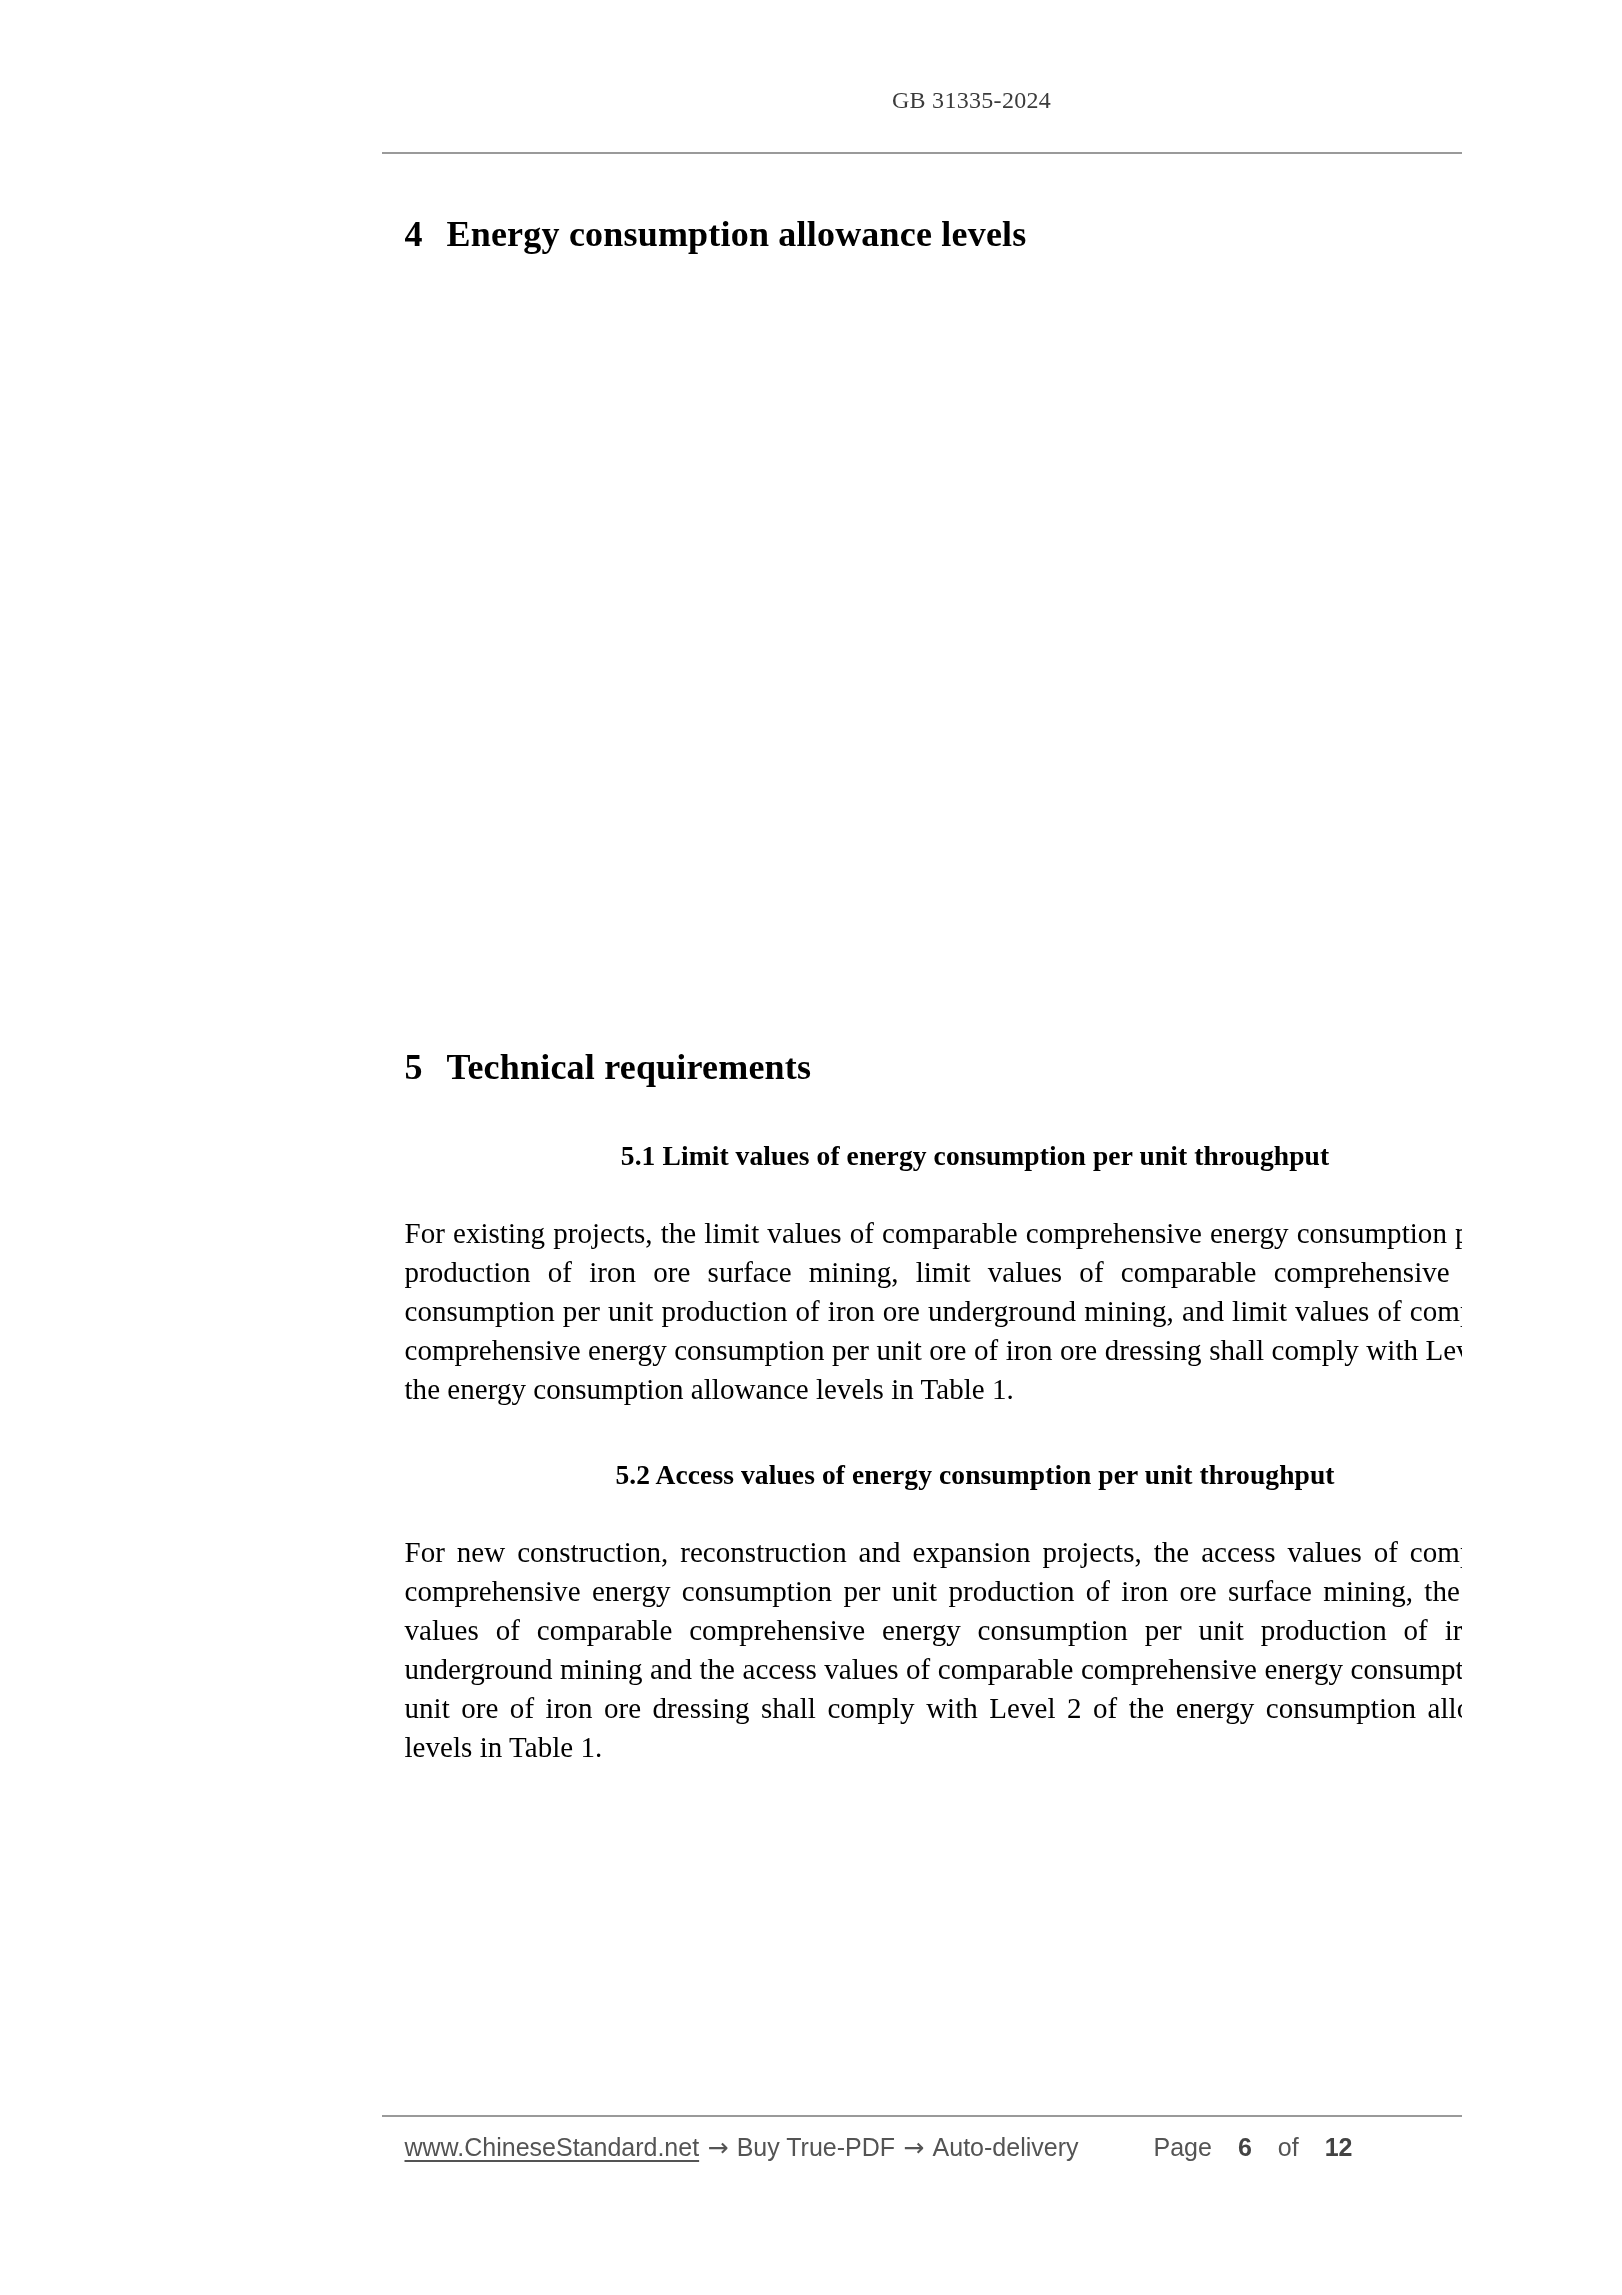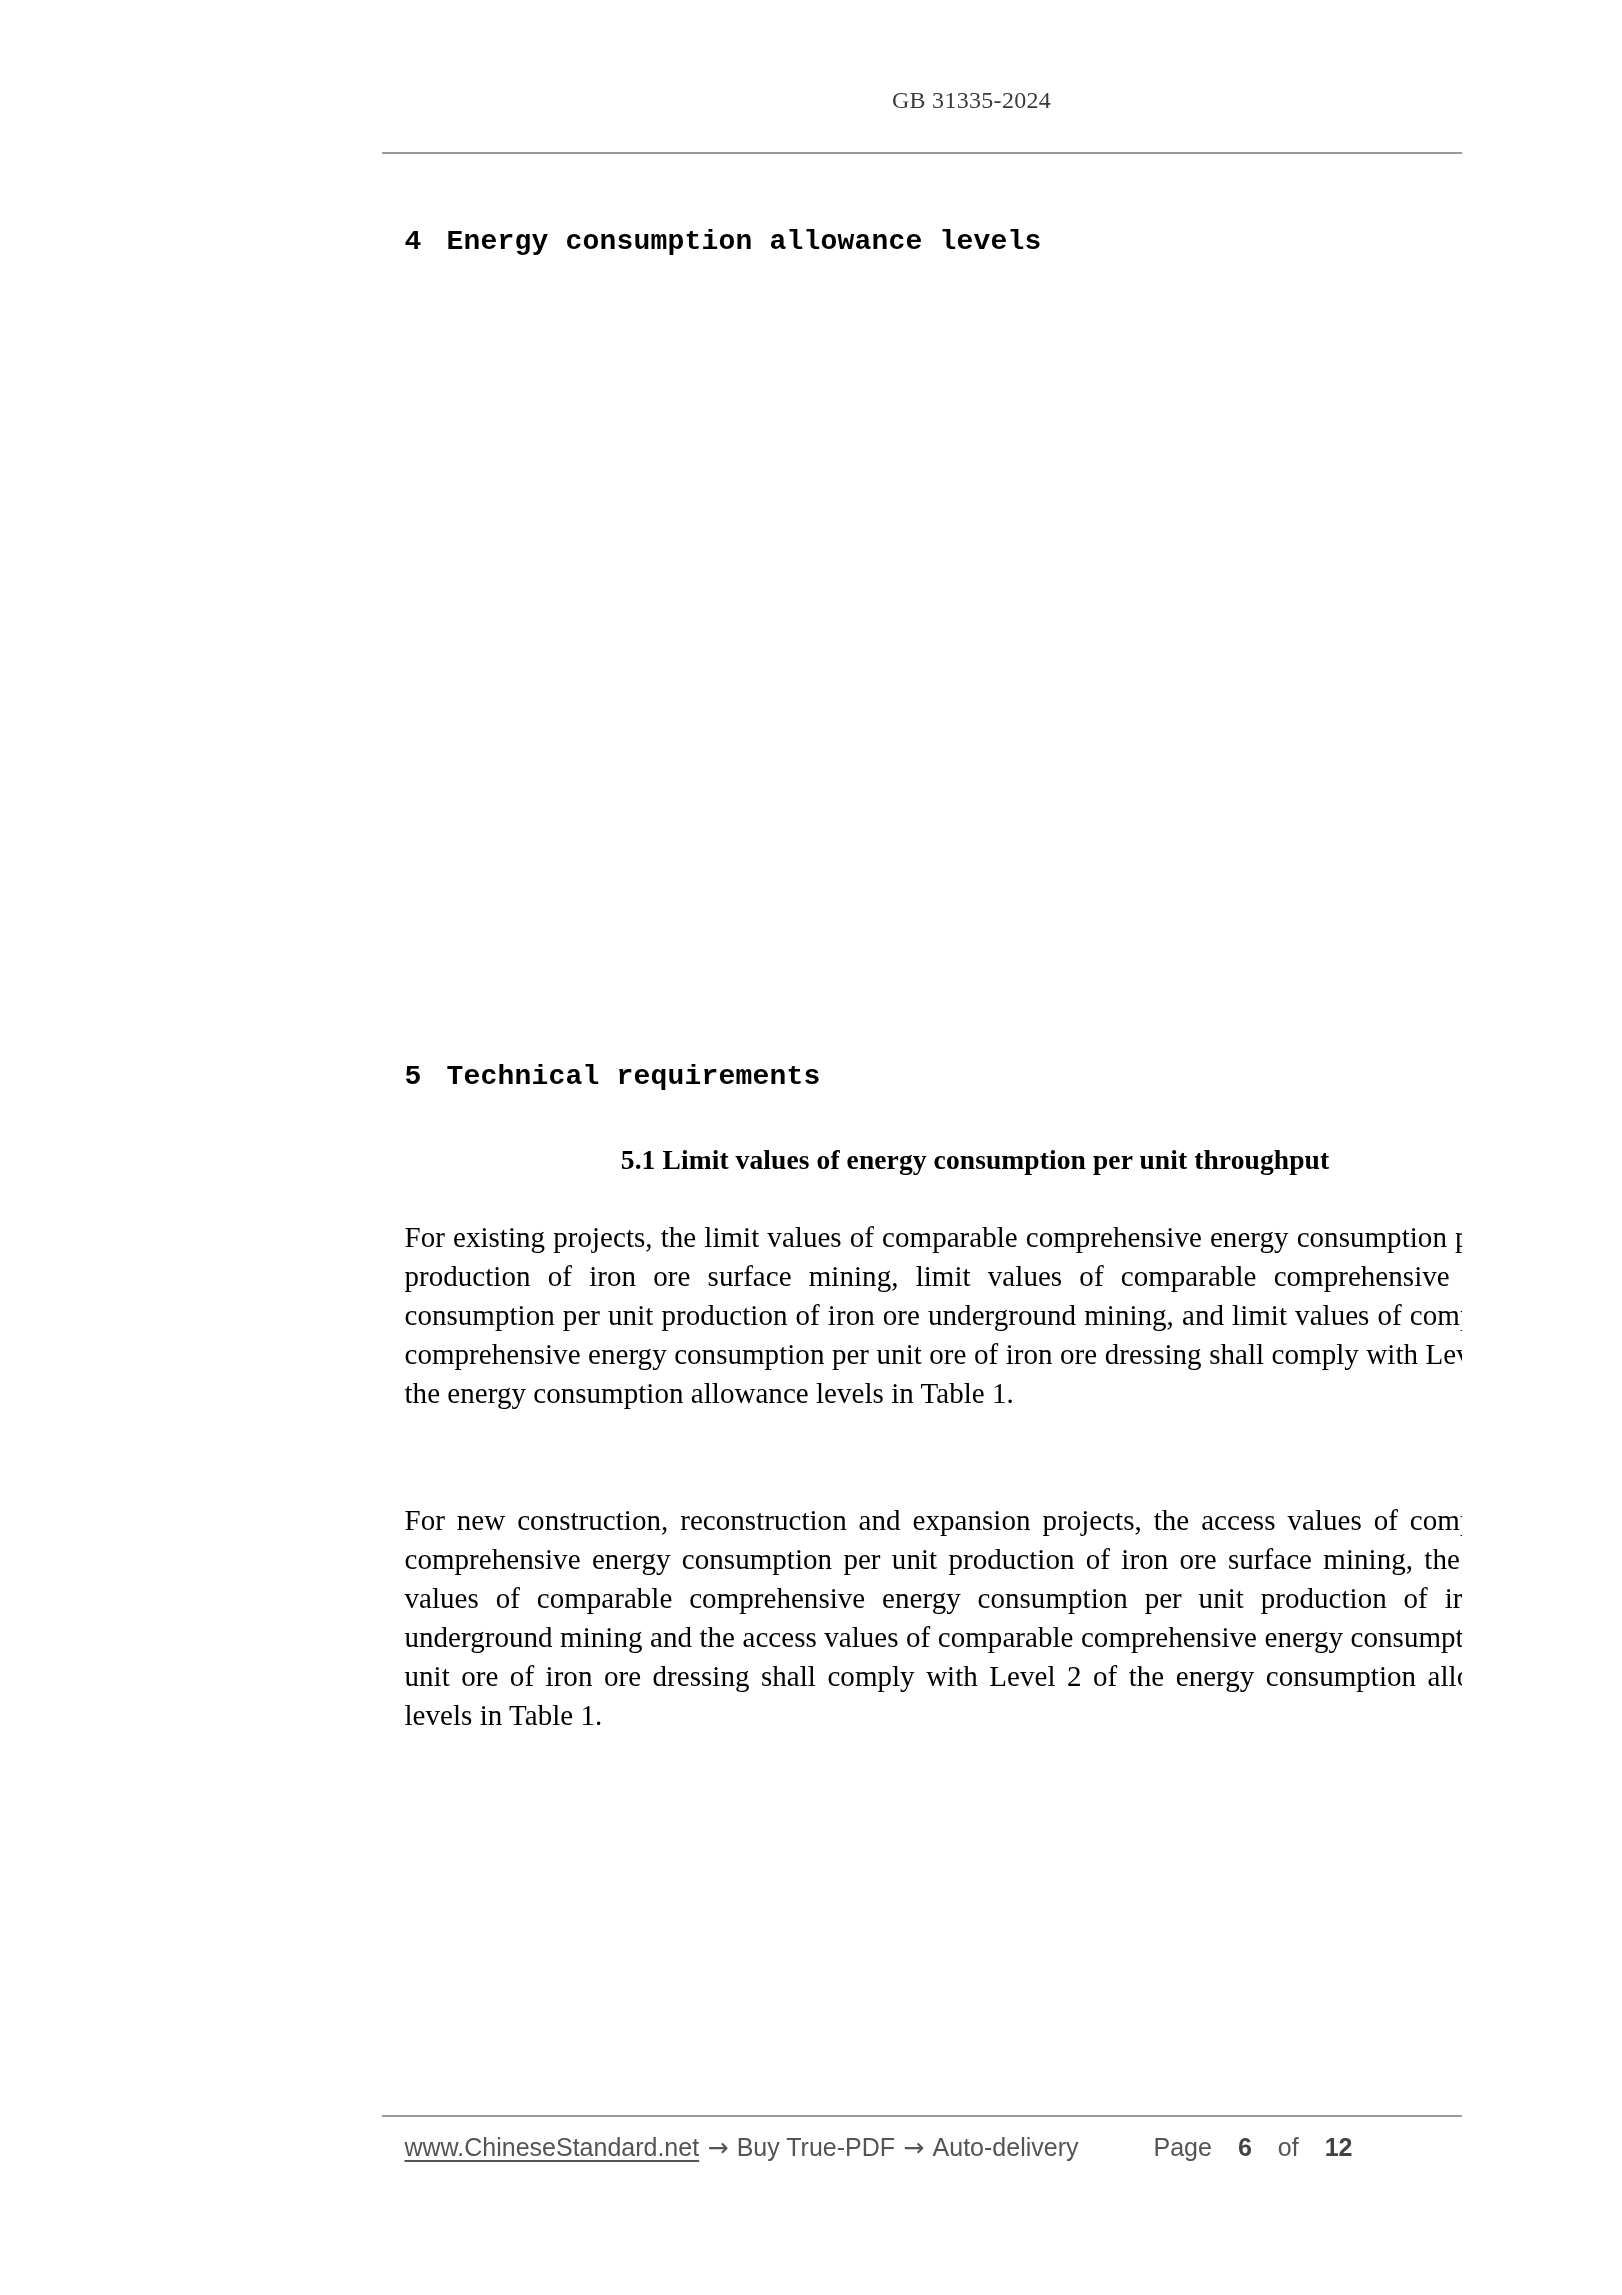--- a/index.html
+++ b/index.html
@@ -52,27 +52,26 @@
 
   
   .content {
     position: absolute;
     top: 208px;
     left: 244px;
     width: 1141px;
   }
 
   h1.section-title {
-    font-size: 28px;
+    font-size: 36px;
     font-weight: bold;
-    margin: 16px 0 0 0;
+    margin: 4px 0 0 0;
     padding: 0;
     line-height: 1.25;
     letter-spacing: 0.2px;
-    font-family: Liberation Mono, monospace;
   }
 
   h1.section-title .num {
     display: inline-block;
     min-width: 42px;
   }
 
   p.body-text {
     font-size: 29px;
     line-height: 39px;
@@ -181,20 +180,21 @@
     <div class="gap-after-h1-2"></div>
 
     <h2 class="sub-title">5.1 Limit values of energy consumption per unit throughput</h2>
 
     <div class="gap-after-sub"></div>
 
     <p class="body-text">For existing projects, the limit values of comparable comprehensive energy consumption per unit production of iron ore surface mining, limit values of comparable comprehensive energy consumption per unit production of iron ore underground mining, and limit values of comparable comprehensive energy consumption per unit ore of iron ore dressing shall comply with Level 3 of the energy consumption allowance levels in Table 1.</p>
 
     <div class="gap-after-para"></div>
 
+    <h2 class="sub-title">5.2 Access values of energy consumption per unit throughput</h2>
 
     <div class="gap-after-sub"></div>
 
     <p class="body-text">For new construction, reconstruction and expansion projects, the access values of comparable comprehensive energy consumption per unit production of iron ore surface mining, the access values of comparable comprehensive energy consumption per unit production of iron ore underground mining and the access values of comparable comprehensive energy consumption per unit ore of iron ore dressing shall comply with Level 2 of the energy consumption allowance levels in Table 1.</p>
 
   </div>
 
   <div class="footer-rule"></div>
 
   <div class="page-footer">

